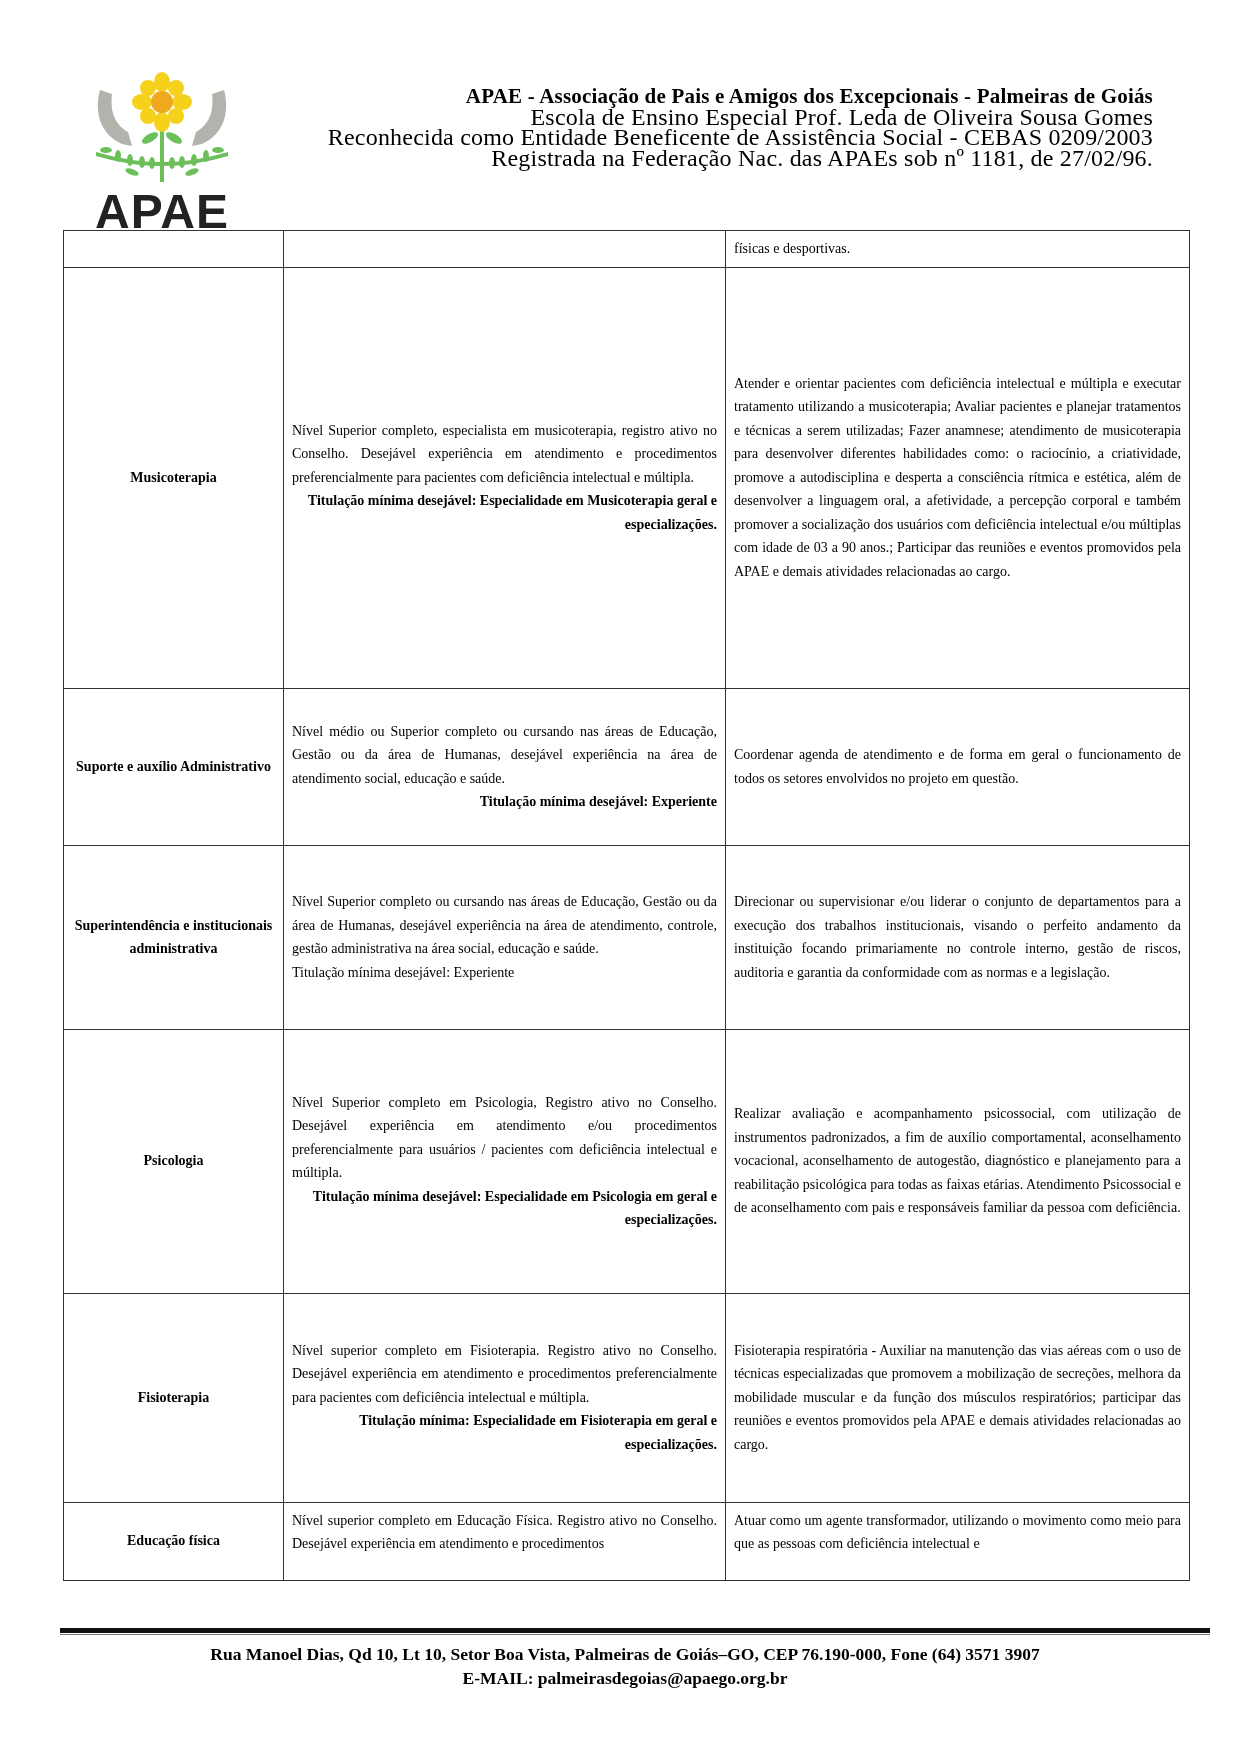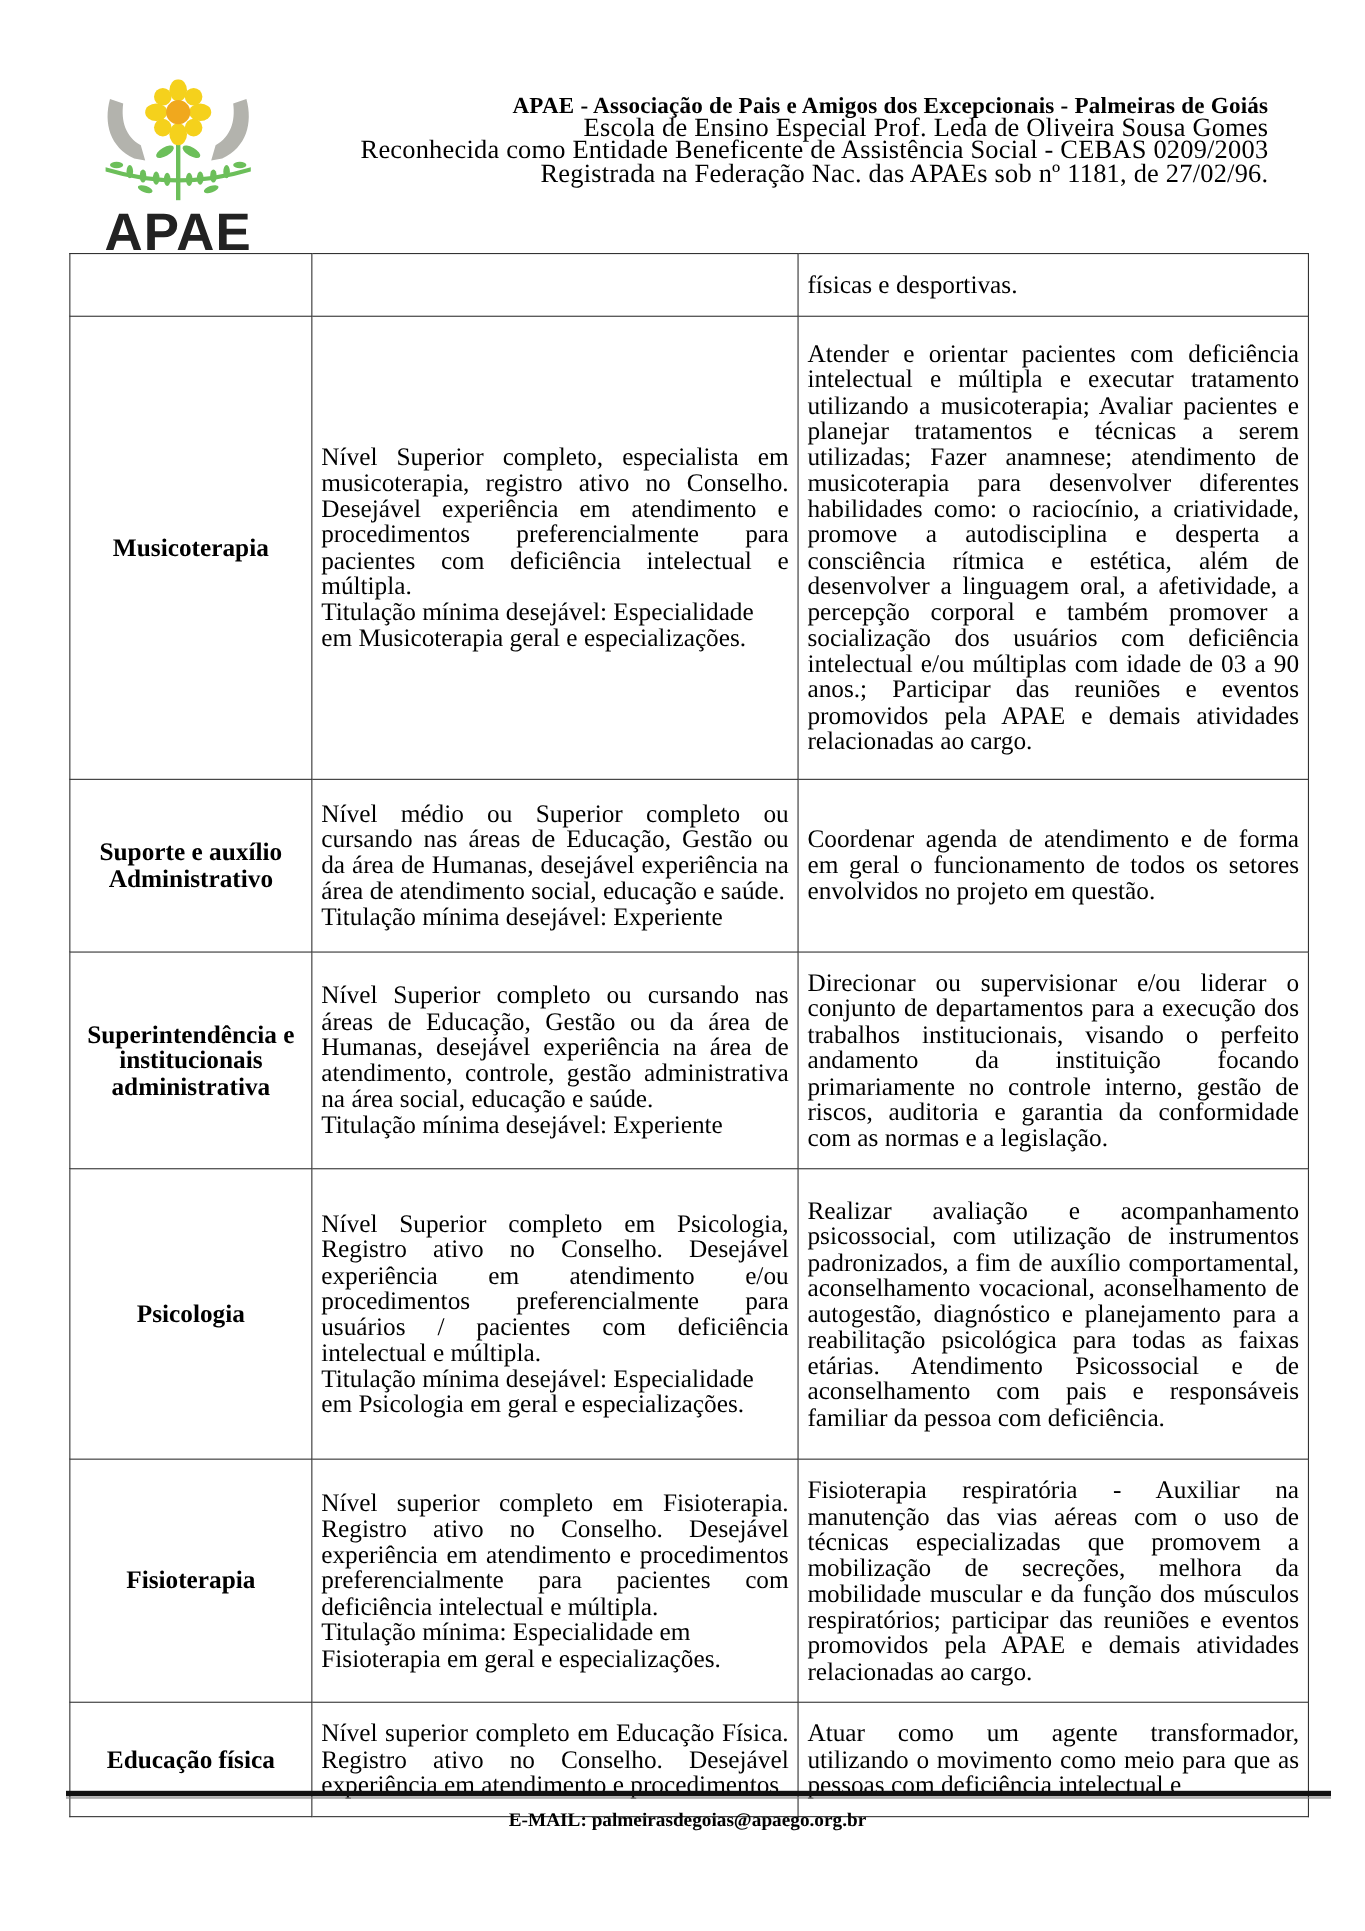--- a/index.html
+++ b/index.html
@@ -9,27 +9,27 @@
   .logo-text { position: absolute; left: 0; top: 112px; width: 140px; text-align: center;
                font-family: "Liberation Sans", sans-serif; font-weight: bold; font-size: 48px;
                color: #222; letter-spacing: 1px; }
   .hdr { position: absolute; right: 88px; top: 86px; text-align: right; line-height: 20.5px; margin-left: 16px; }
   .hdr .org { font-weight: bold; font-size: 21px; letter-spacing: 0.2px; }
   .hdr .line { font-size: 24px; letter-spacing: 0.2px; }
   .hdr .cnpj { font-weight: bold; font-size: 21px; margin-top: 1px; }
 
   table.cargos { position: absolute; left: 63px; top: 230px; width: 1127px;
                  border-collapse: collapse; table-layout: fixed; }
-  table.cargos td { border: 1.5px solid #333; padding: 16px 8px; font-size: 23px;
+  table.cargos td { border: 1.5px solid #333; padding: 6px 8px; font-size: 14px;
                     line-height: 23.5px; vertical-align: middle; }
   td.c1 { width: 203px; text-align: center; font-weight: bold; font-size: 21px; line-height: 28px; }
   td.c2 { width: 425px; text-align: justify; }
   td.c3 { text-align: justify; }
   .just { text-align: justify; text-align-last: left; }
-  .center { text-align: left; }
+  .center { text-align: right; font-weight: bold; }
 
   .foot-rule { position: absolute; left: 60px; top: 1628px; width: 1150px; height: 5px; background: #111; }
   .foot-rule2 { position: absolute; left: 60px; top: 1634px; width: 1150px; height: 1px; background: #777; }
   .footer { position: absolute; left: 60px; width: 1130px; top: 1642px; text-align: center;
             font-weight: bold; font-size: 17.5px; line-height: 24px; }
 </style>
 </head>
 <body>
 
 <div class="logo">
@@ -146,14 +146,15 @@
     <td class="c3" style="vertical-align:top;">
           <div class="just">Atuar como um agente transformador, utilizando o movimento como meio para que as pessoas com deficiência intelectual e</div>
         </td>
   </tr>
 </tbody>
   </table>
 
 <div class="foot-rule"></div>
 <div class="foot-rule2"></div>
 <div class="footer">
+  <div>Rua Manoel Dias, Qd 10, Lt 10, Setor Boa Vista, Palmeiras de Goiás–GO, CEP 76.190-000, Fone (64) 3571 3907</div>
   <div>E-MAIL: palmeirasdegoias@apaego.org.br</div>
 </div>
 
 </body></html>

